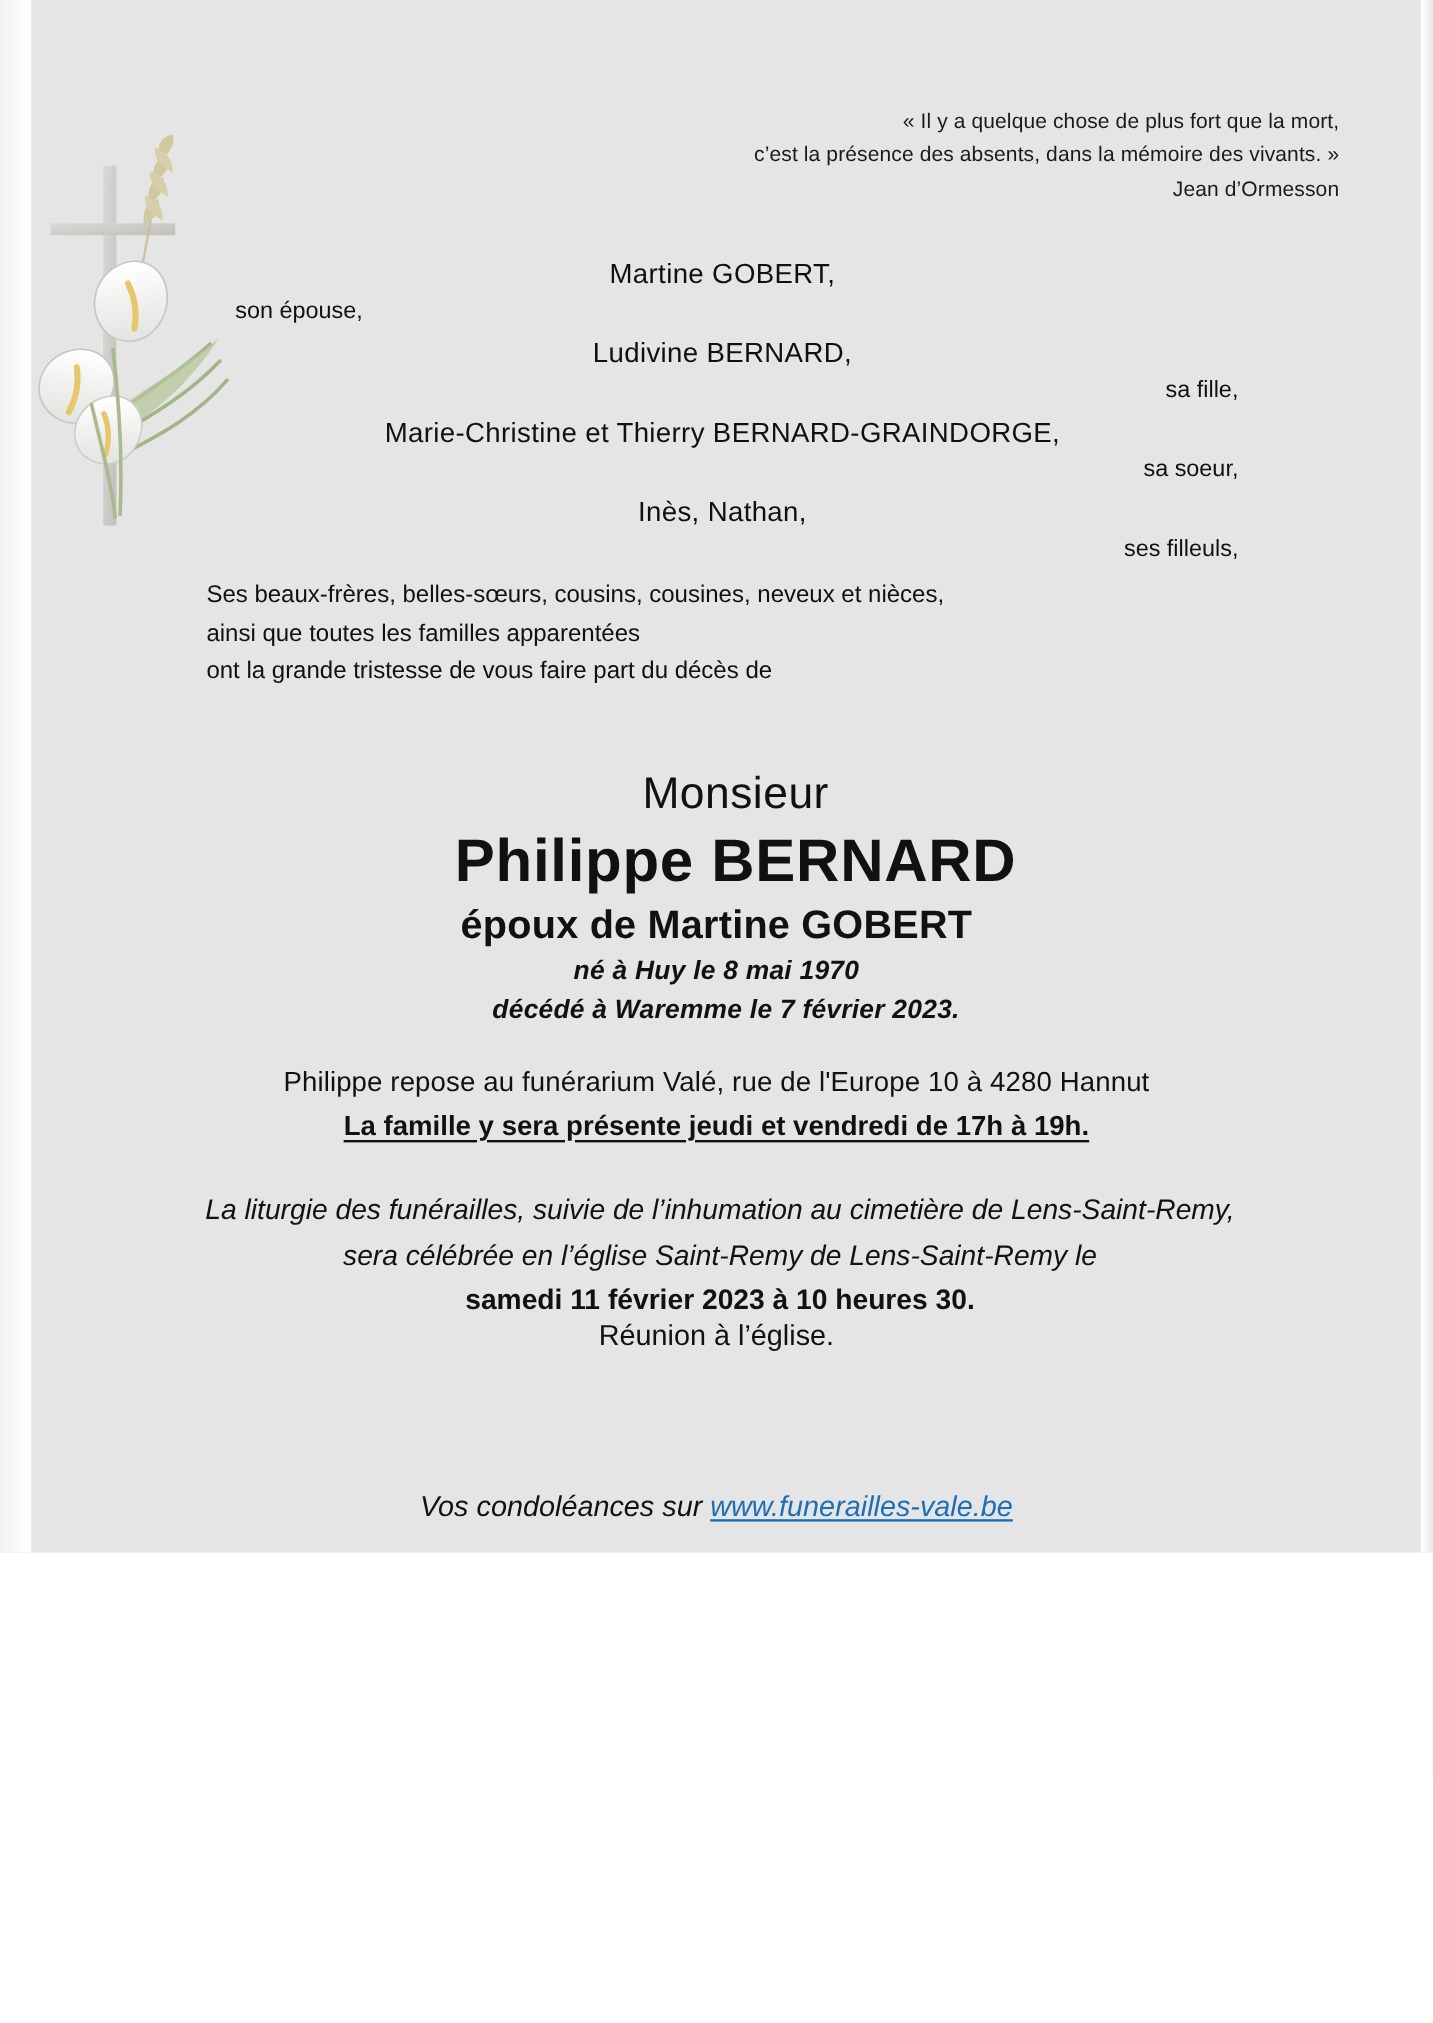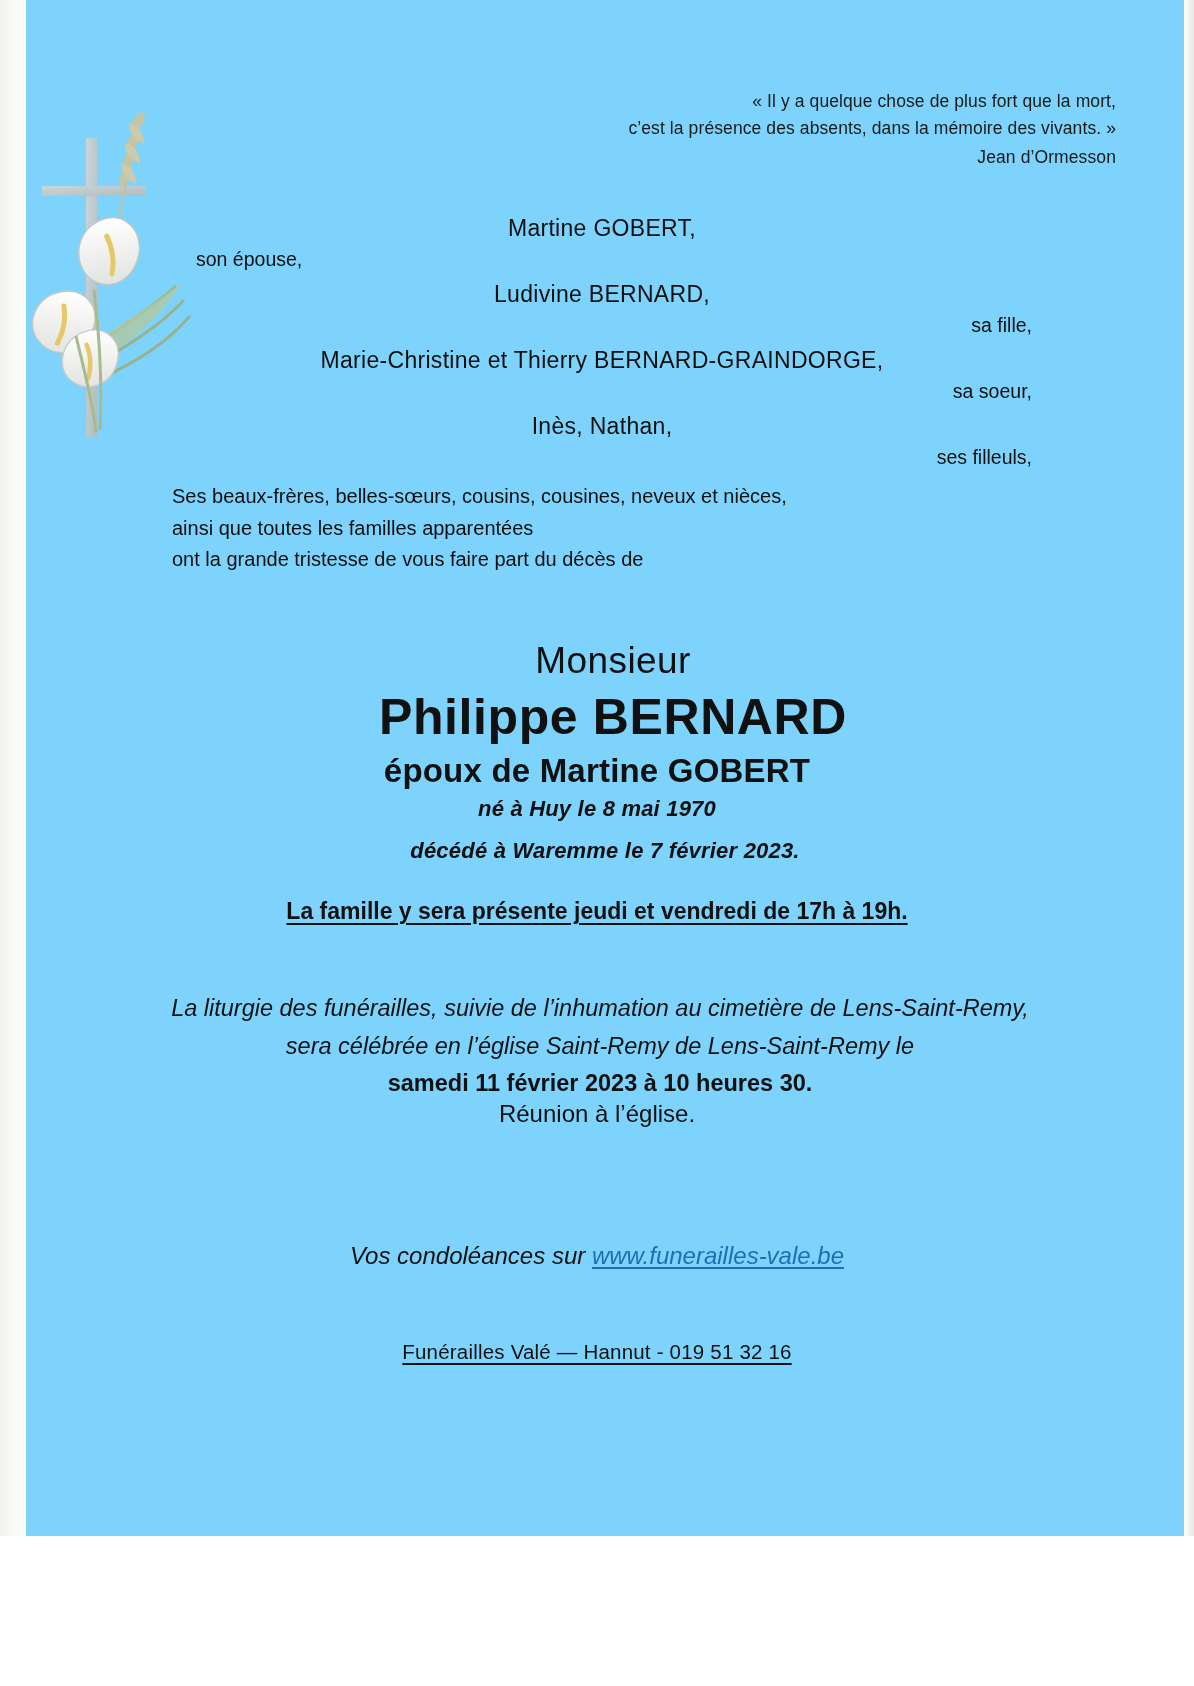--- a/index.html
+++ b/index.html
@@ -7,22 +7,22 @@
     padding: 0;
     background: #ffffff;
   }
   body {
     font-family: "Liberation Sans", sans-serif;
     color: #111111;
   }
   .page {
     position: relative;
     width: 1194px;
-    height: 1536px;
-    background: #7dd3fc;
+    height: 1294px;
+    background: #e5e5e5;
     overflow: hidden;
   }
   
   .scan-edge-right {
     position: absolute;
     top: 0; right: 0;
     width: 10px; height: 100%;
     background: linear-gradient(to right, #ffffff, #e8e8e6);
   }
   .scan-edge-left {
@@ -119,21 +119,21 @@
     margin-top: 6px;
     letter-spacing: 0.2px;
   }
   .d-birth, .d-death {
     font-size: 22px;
     font-style: italic;
     font-weight: 600;
     margin-top: 6px;
     letter-spacing: 0.2px;
   }
-  .d-death { margin-top: 16px; padding-left: 16px; }
+  .d-death { margin-top: 6px; padding-left: 16px; }
 
   
   .repose {
     position: absolute;
     left: 0;
     top: 888px;
     width: 1194px;
     text-align: center;
   }
   .repose-line1 {
@@ -306,20 +306,21 @@
 
   <div class="deceased">
     <div class="d-title">Monsieur</div>
     <div class="d-name">Philippe BERNARD</div>
     <div class="d-spouse">époux de Martine GOBERT</div>
     <div class="d-birth">né à Huy le 8 mai 1970</div>
     <div class="d-death">décédé à Waremme le 7 février 2023.</div>
   </div>
 
   <div class="repose">
+    <div class="repose-line1">Philippe repose au funérarium Valé, rue de l'Europe 10 à 4280 Hannut</div>
     <div class="repose-line2">La famille y sera présente jeudi et vendredi de 17h à 19h.</div>
   </div>
 
   <div class="liturgy">
     <span>La liturgie des funérailles, suivie de l’inhumation au cimetière de Lens-Saint-Remy, sera célébrée en l’église Saint-Remy de Lens-Saint-Remy le</span>
     <div class="when">samedi 11 février 2023 à 10 heures 30.</div>
   </div>
   <div class="reunion">Réunion à l’église.</div>
 
   <div class="condolences">

